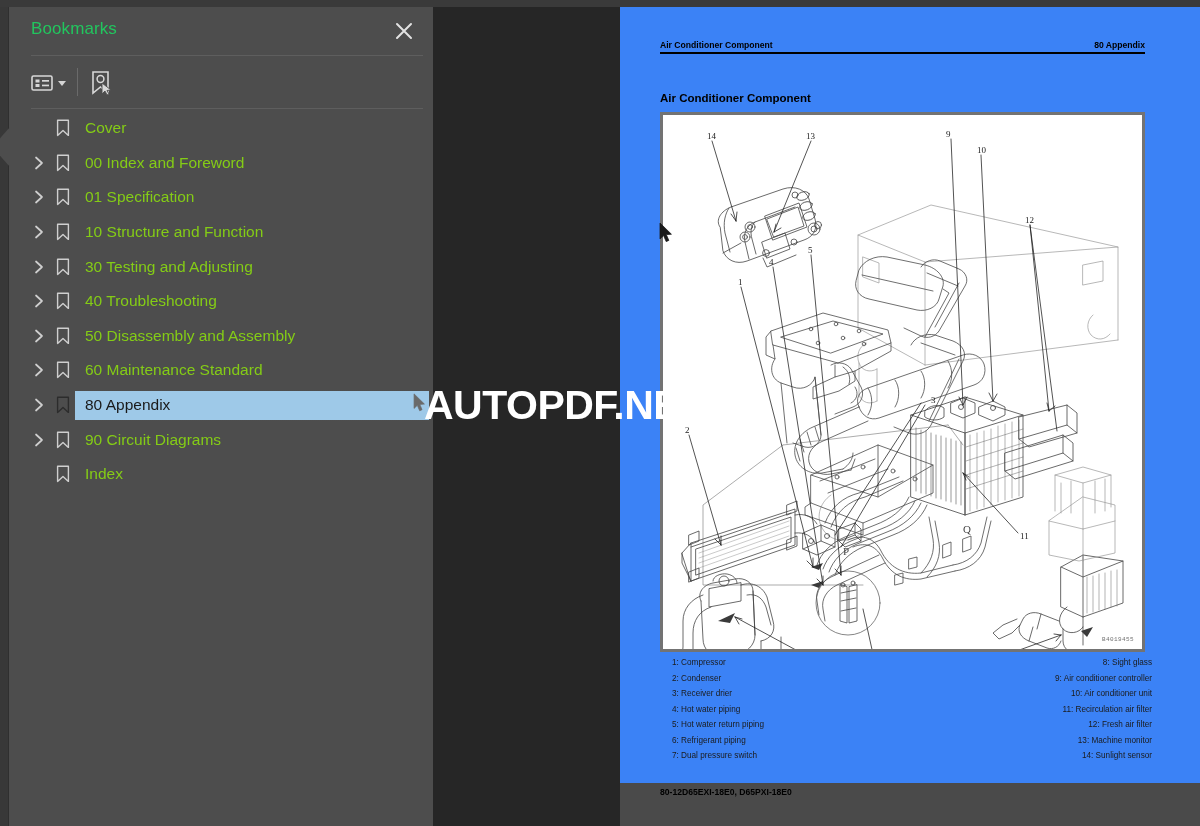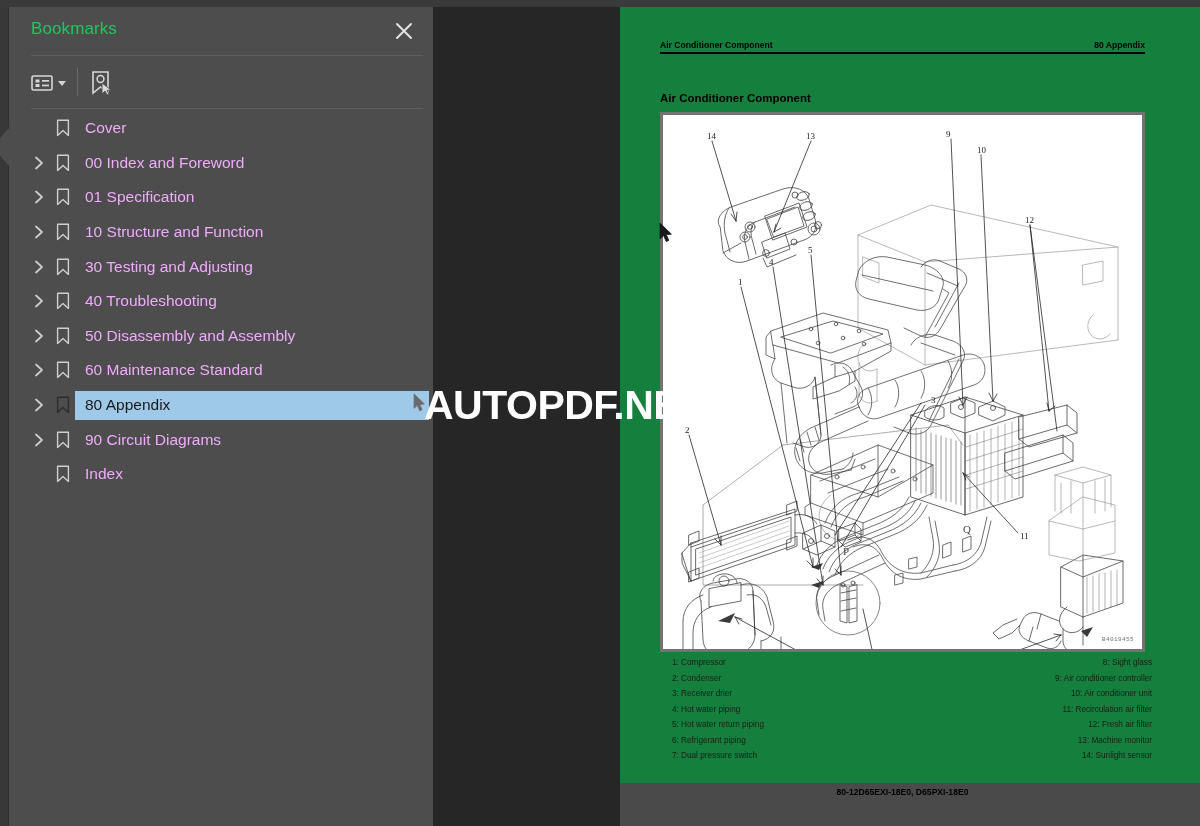--- a/index.html
+++ b/index.html
@@ -87,21 +87,21 @@
     flex:0 0 auto;
   }
   .bm-row .twisty.empty { visibility:hidden; }
   .bm-row .bmk-icon {
     width:24px; margin-left:2px;
     display:flex; align-items:center; justify-content:center;
     flex:0 0 auto;
   }
   .bm-row .bm-label {
     margin-left:10px;
-    font-size:15.5px; color:#f0abfc;
+    font-size:15.5px; color:#84cc16;
     white-space:nowrap;
   }
   
   .bm-row.selected .hl {
     position:absolute; left:66px; top:3px; right:5px; height:29px;
     background:#9ec9e8;
     outline:1px dotted #4e4e4e;
   }
   .bm-row.selected .bm-label { color:#1a1a1a; position:relative; z-index:2; }
   .bm-row.selected .bmk-icon { position:relative; z-index:2; }
@@ -112,21 +112,21 @@
     background:#4a4a4a;
   }
   #viewer-dark {
     position:absolute; left:0px; top:0px; width:187px; height:819px;
     background:#262626;
   }
 
   
   #page {
     position:absolute; left:620px; top:7px; width:580px; height:776px;
-    background:#15803d;
+    background:#3b82f6;
   }
   #page-inner { position:absolute; left:0; top:0; right:0; bottom:0; }
 
   #doc-header {
     position:absolute; left:40px; top:33px; width:485px;
     display:flex; justify-content:space-between; align-items:flex-end;
     font-size:8.6px; font-weight:bold; color:#000;
   }
   #doc-header-rule {
     position:absolute; left:40px; top:45px; width:485px; height:2px;
@@ -158,21 +158,21 @@
   }
   .legend-col { width:240px; }
   .legend-item {
     font-size:8.2px; color:#1b1b1b; line-height:15.5px;
     white-space:nowrap;
   }
   #legend-col-right { margin-left:0px; padding-left:0px;text-align:right; }
 
   #doc-footer {
     position:absolute; left:40px; top:780px; width:485px;
-    display:flex; justify-content:center;
+    display:flex; justify-content:flex-start;
     font-size:8.6px; font-weight:bold; color:#000;
   }
 
   
   #watermark {
     position:absolute; left:424px; top:382px;
     font-size:41px; font-weight:bold; color:#ffffff;
     letter-spacing:-0.5px;
     white-space:nowrap;
     z-index:60;

